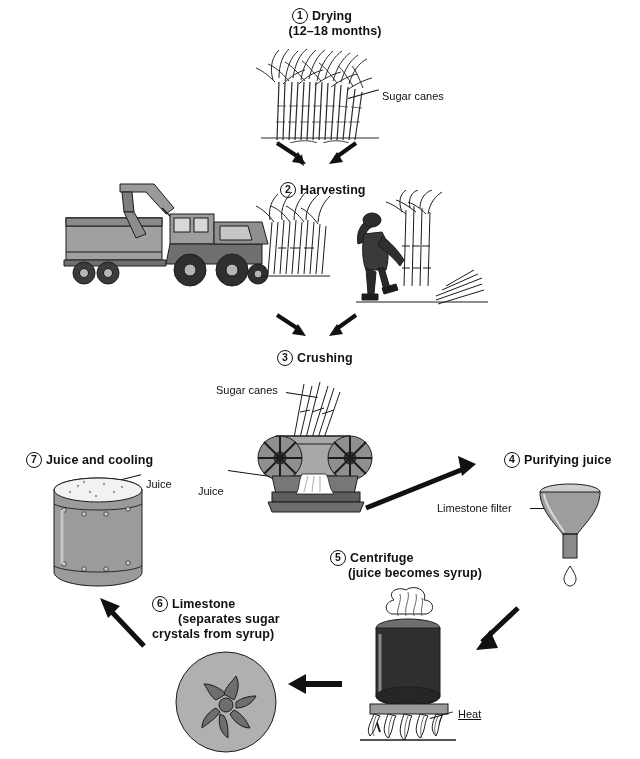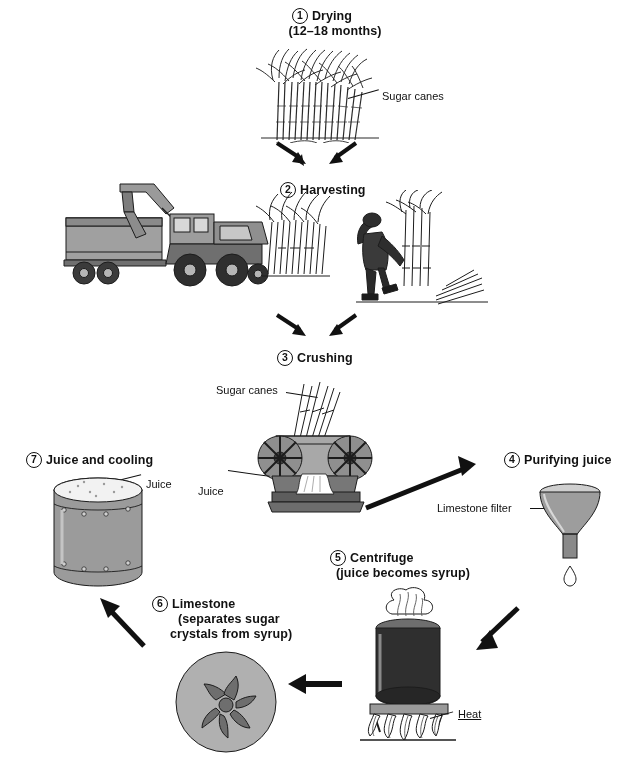--- a/index.html
+++ b/index.html
@@ -336,21 +336,21 @@
 
 <div class="arrow" style="left:466px;top:604px;">
   <svg width="60" height="52">
       <path d="M52 4 L16 38" stroke="#111" stroke-width="5" fill="none"></path>
   <path d="M24 26 L10 46 L32 44 Z" fill="#111"></path>
     </svg>
 </div>
 
 <div class="stage-label" style="left:330px;top:550px;width:200px;">
   <span class="num">5</span><span>Centrifuge</span><br>
-  <span style="margin-left:6px">(juice becomes syrup)</span>
+  <span style="margin-left:18px">(juice becomes syrup)</span>
 </div>
 
 <div class="art" style="left:340px;top:586px;">
   <svg width="140" height="162" viewBox="0 0 140 162">
     <g stroke="#1c1c1c" stroke-width="1">
 
       <g fill="#ffffff">
         <path d="M54 14 C46 6 58 0 66 4 C74 -2 88 4 84 14 C94 14 96 26 86 28 L52 28 C44 26 44 16 54 14 Z"></path>
       </g>
       <g fill="none" stroke="#555" stroke-width=".9">
@@ -393,21 +393,21 @@
 <div class="arrow" style="left:284px;top:672px;">
   <svg width="64" height="26">
       <path d="M58 12 L18 12" stroke="#111" stroke-width="6" fill="none"></path>
   <path d="M22 2 L4 12 L22 22 Z" fill="#111"></path>
     </svg>
 </div>
 
 <div class="stage-label" style="left:152px;top:596px;width:190px;">
   <span class="num">6</span><span>Limestone</span><br>
   <span style="margin-left:26px">(separates sugar</span><br>
-  <span style="margin-left:18px">crystals from syrup)</span>
+  <span style="">crystals from syrup)</span>
 </div>
 
 <div class="art" style="left:174px;top:650px;">
   <svg width="104" height="104" viewBox="0 0 104 104">
     <circle cx="52" cy="52" r="50" fill="#b0b0b0" stroke="#1c1c1c" stroke-width="1"></circle>
     <g fill="#6e6e6e" stroke="#1c1c1c" stroke-width="1">
       <path d="M52 44 C46 38 38 34 30 34 C34 40 36 46 42 50 Z"></path>
       <path d="M60 50 C64 42 66 34 62 26 C58 32 52 36 50 44 Z"></path>
       <path d="M62 58 C70 58 78 54 82 46 C74 46 68 48 62 52 Z"></path>
       <path d="M56 64 C60 72 68 78 76 78 C72 70 68 64 60 60 Z"></path>

